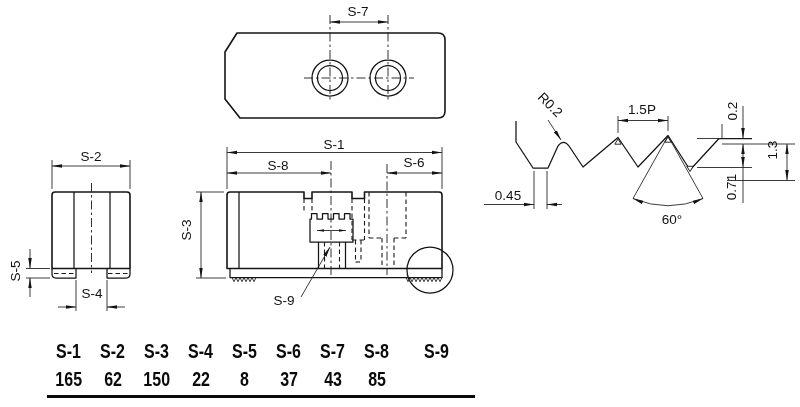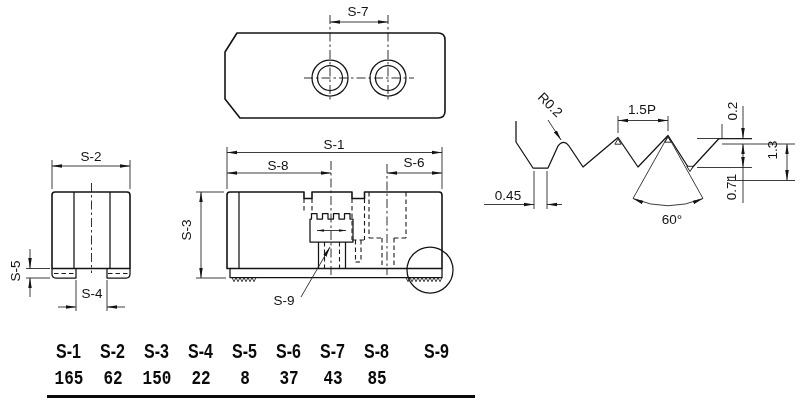--- a/index.html
+++ b/index.html
@@ -13,21 +13,21 @@
   .hid{stroke:#1a1a1a;stroke-width:1.1;fill:none;stroke-dasharray:4.5 3;}
   .cl{stroke:#1a1a1a;stroke-width:0.9;fill:none;stroke-dasharray:9 3 2.5 3;}
   .mark{stroke:#141414;stroke-width:0.9;fill:#fff;}
   text.dim{font-family:"Liberation Sans",sans-serif;font-size:13.5px;fill:#111;}
   
   .dims-table{position:absolute;left:47px;top:340px;width:428px;display:flex;
               font-family:"Liberation Sans",sans-serif;font-weight:bold;color:#0a0a0a;}
   .dims-col{display:flex;flex-direction:column;align-items:center;width:44px;flex:0 0 44px;}
   .dims-col.wide{width:76px;flex:0 0 76px;}
   .dims-col .h{height:23px;line-height:23px;font-size:20px;}
-  .dims-col .v{height:29px;line-height:32px;font-size:20px;font-family:Liberation Mono, monospace;}
+  .dims-col .v{height:29px;line-height:32px;font-size:20px;}
   .dims-col span{display:inline-block;transform:scaleX(0.8);transform-origin:center;white-space:nowrap;}
   .table-rule{position:absolute;left:47px;top:395px;width:428px;height:2.6px;background:#0a0a0a;}
 </style>
 </head>
 <body>
 
 <div class="stage">
 <svg width="800" height="407" viewBox="0 0 800 407">
   <defs>
     <marker id="ar" viewBox="0 0 10 4" markerUnits="userSpaceOnUse" markerWidth="10.5" markerHeight="4.2" refX="9.9" refY="2" orient="auto-start-reverse">

